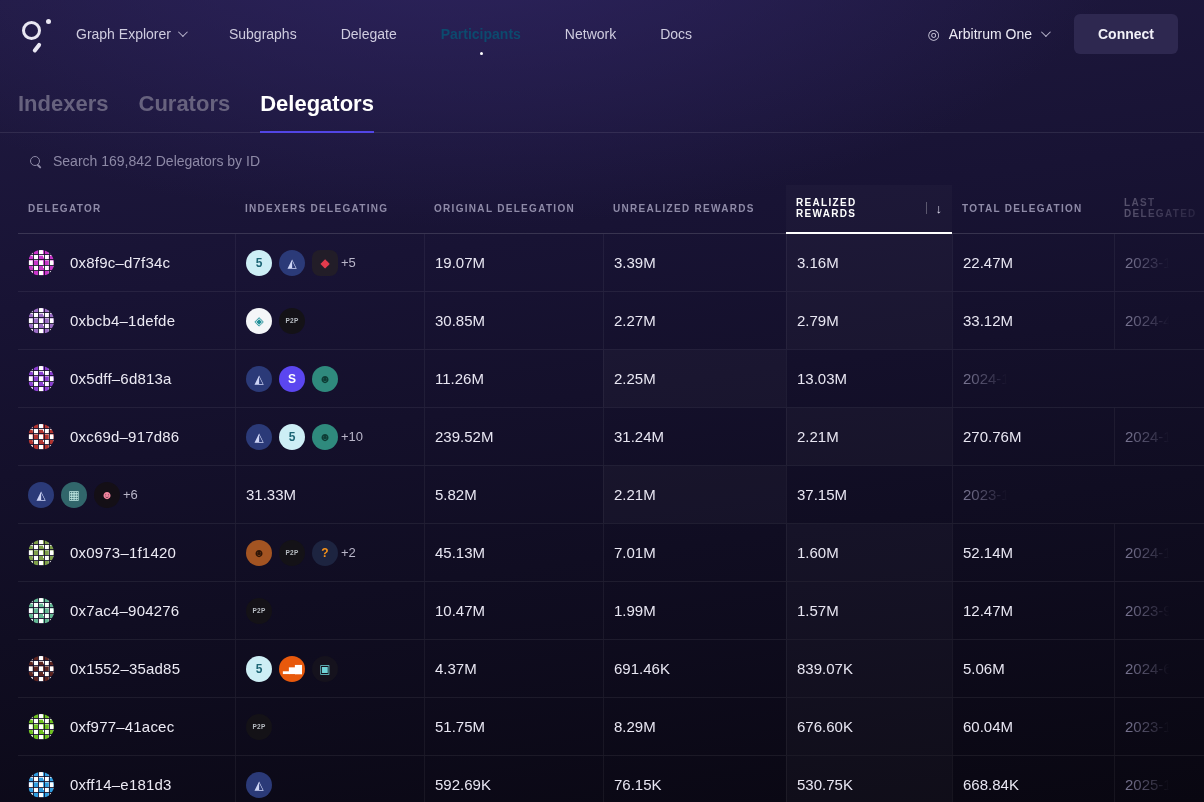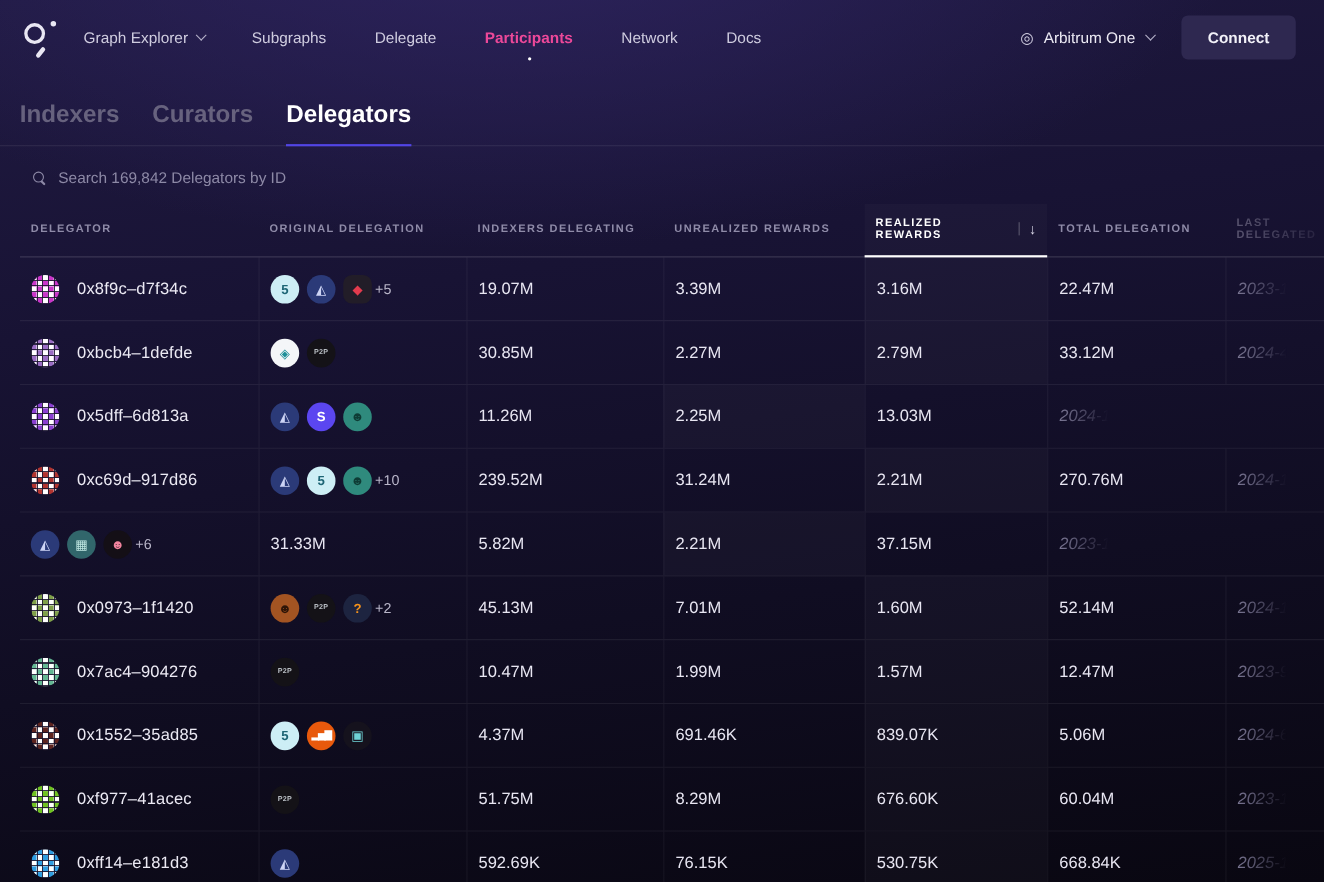--- a/index.html
+++ b/index.html
@@ -13,21 +13,21 @@
   }
 
   
   .nav { height:67px; display:flex; align-items:center; padding:0 26px 0 22px; }
   .logo { position:relative; width:30px; height:36px; margin-right:24px; }
   .logo .ring { position:absolute; left:0; top:5px; width:19px; height:19px; border:3.5px solid #e9e7f3; border-radius:50%; }
   .logo .dot { position:absolute; left:24px; top:3px; width:5px; height:5px; background:#e9e7f3; border-radius:50%; }
   .logo .tail { position:absolute; left:13px; top:26px; width:3.5px; height:11px; background:#e9e7f3; border-radius:2px; transform:rotate(38deg); }
   .nav-items { display:flex; gap:44px; }
   .nav-item { position:relative; font-size:14px; font-weight:500; color:#cfccdf; cursor:pointer; display:flex; align-items:center; gap:7px; }
-  .nav-item.active { color:#ec4899; font-weight:700; }
+  .nav-item.active { color:#0c4a6e; font-weight:700; }
   .nav-item.active::after { content:""; position:absolute; left:50%; bottom:-13px; width:3px; height:3px; margin-left:-1px; border-radius:50%; background:#fff; }
   .chev { width:7px; height:7px; border-right:1.5px solid #b6b2ca; border-bottom:1.5px solid #b6b2ca; transform:rotate(45deg) translateY(-2px); display:inline-block; }
   .nav-right { margin-left:auto; display:flex; align-items:center; gap:26px; }
   .network { display:flex; align-items:center; gap:9px; font-size:14px; color:#eceaf4; cursor:pointer; }
   .network .globe { font-size:14px; color:#cfccdf; line-height:1; }
   .connect-btn { background:#2e2850; border:none; border-radius:6px; color:#f2f1f8; font-size:14px; font-weight:700; padding:12px 24px; cursor:pointer; font-family:inherit; }
 
   
   .tabs { display:flex; gap:30px; padding:24px 18px 0 18px; border-bottom:1px solid rgba(255,255,255,0.09); }
   .tab { position:relative; font-size:22px; font-weight:600; color:#67627e; padding-bottom:15px; cursor:pointer; }
@@ -54,21 +54,21 @@
   .th.faded span { color:#59546f;
     -webkit-mask-image:linear-gradient(90deg,#000 0%,rgba(0,0,0,.4) 60%,transparent 100%);
             mask-image:linear-gradient(90deg,#000 0%,rgba(0,0,0,.4) 60%,transparent 100%); }
 
   .row { height:58px; border-bottom:1px solid rgba(255,255,255,0.065); cursor:pointer; }
   .td { display:flex; align-items:center; padding-left:10px; font-size:15px; color:#e8e6f2; }
   .td + .td { border-left:1px solid rgba(255,255,255,0.055); }
   .td.realized { background:rgba(255,255,255,0.028); }
   .td.last span { color:#7b7794; font-size:15px;
     -webkit-mask-image:linear-gradient(90deg,#000 0%,rgba(0,0,0,.45) 55%,transparent 95%);
-            mask-image:linear-gradient(90deg,#000 0%,rgba(0,0,0,.45) 55%,transparent 95%);font-style:italic; }
+            mask-image:linear-gradient(90deg,#000 0%,rgba(0,0,0,.45) 55%,transparent 95%); }
 
   .identicon { width:26px; height:26px; border-radius:50%; flex:0 0 26px; margin-right:16px;
     background-image:
       repeating-linear-gradient(0deg, rgba(20,15,40,.85) 0 1px, transparent 1px 5.2px),
       repeating-linear-gradient(90deg, rgba(20,15,40,.85) 0 1px, transparent 1px 5.2px),
       repeating-conic-gradient(var(--c,#888) 0% 25%, #ffffff 0% 50%);
     background-size:100% 100%, 100% 100%, 10.4px 10.4px; }
   .addr { font-size:15px; color:#eceaf4; letter-spacing:.2px; }
 
   .icons { display:flex; align-items:center; gap:7px; }
@@ -128,24 +128,24 @@
   <span class="mag"></span>
   <input class="search-input" type="text" placeholder="Search 169,842 Delegators by ID" style="">
 </div>
 
 <div class="table-wrap">
   <div class="grid-row thead">
     <div class="th">
         <span>Delegator</span>
       </div>
     <div class="th">
+        <span>Indexers Delegating</span>
+      </div>
+    <div class="th">
         <span>Original Delegation</span>
-      </div>
-    <div class="th">
-        <span>Indexers Delegating</span>
       </div>
     <div class="th">
         <span>Unrealized Rewards</span>
       </div>
     <div class="th sorted">
       <span>Realized Rewards</span>
       <span class="sort-div"></span>
       <span class="sort-arrow">↓</span>
     </div>
     <div class="th">

